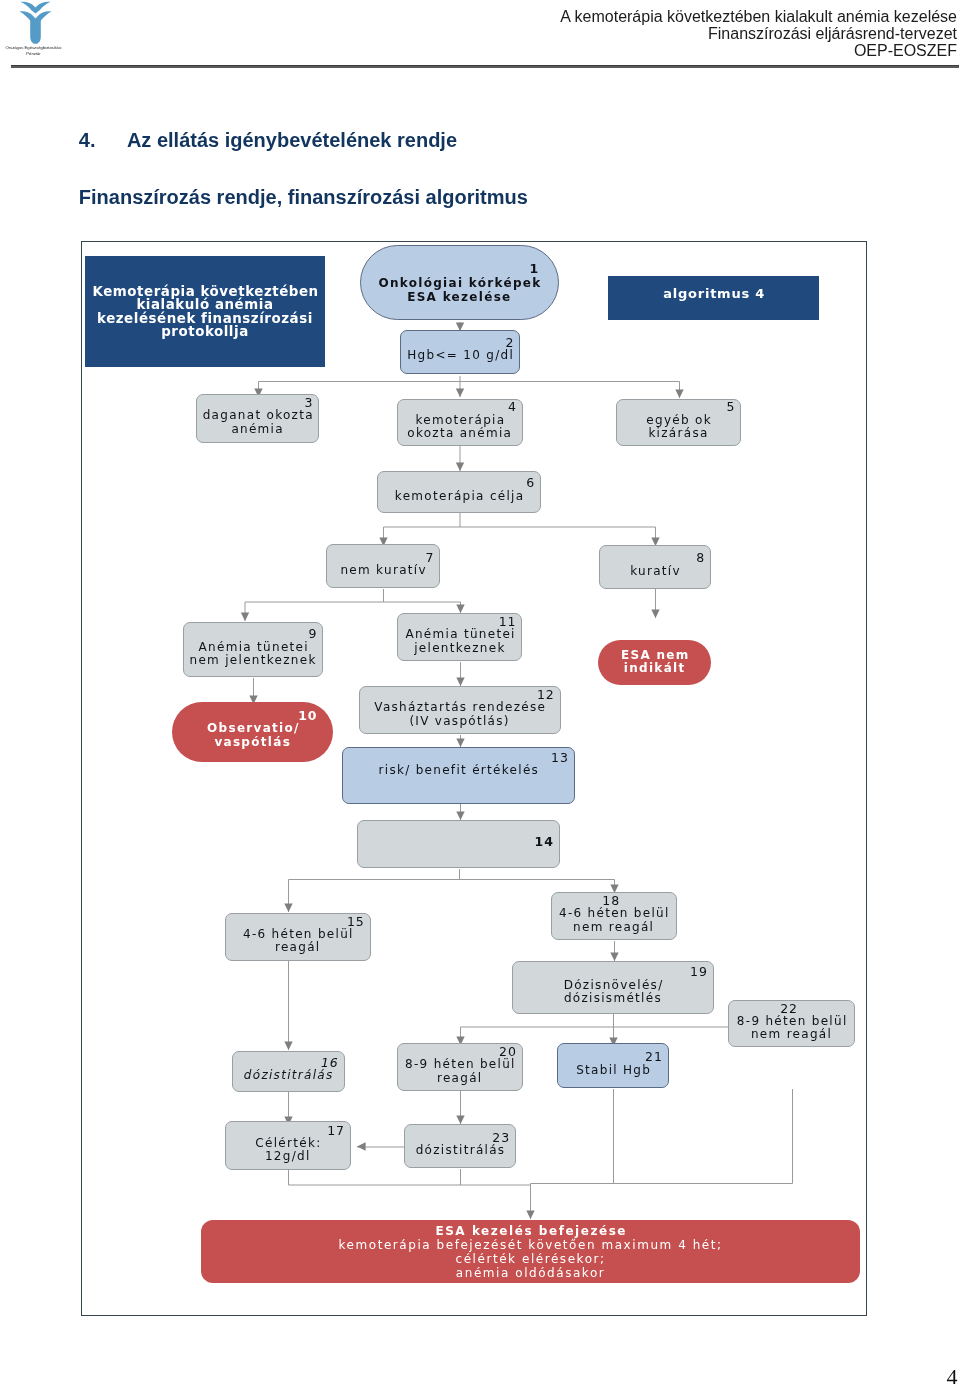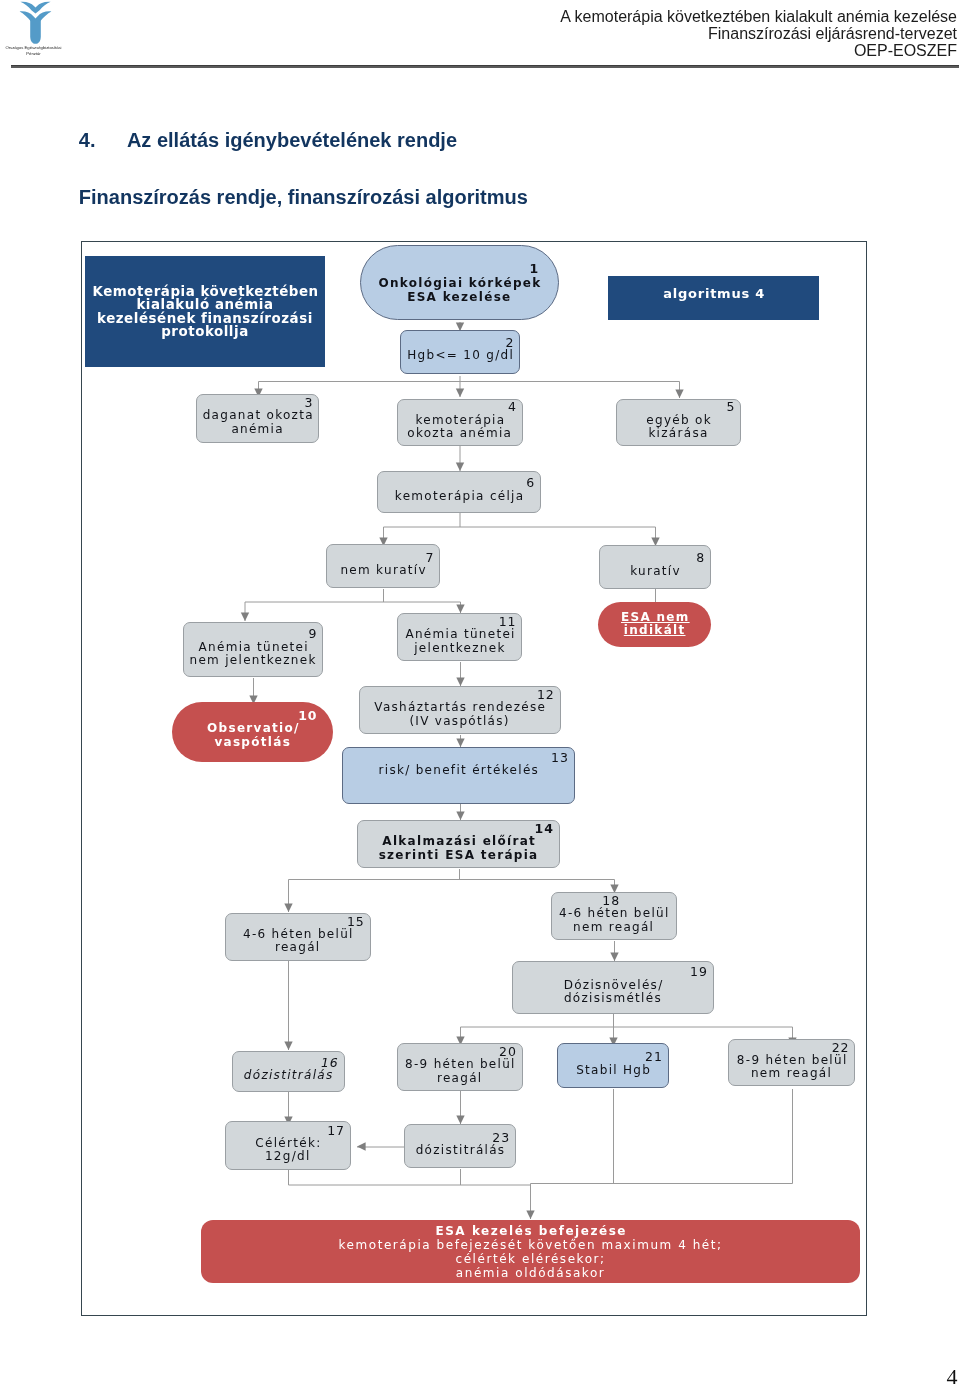--- a/index.html
+++ b/index.html
@@ -144,40 +144,39 @@
 okozta anémia</div></div>
       <div class="node grey" style="left: 534.1px; top: 157px; width: 125.8px; height: 47.4px;"><span class="idnum">5</span><div class="lbl">egyéb ok
 kizárása</div></div>
       <div class="node grey" style="left: 295.3px; top: 228.8px; width: 164.4px; height: 42.5px;"><span class="idnum">6</span><div class="lbl">kemoterápia célja</div></div>
       <div class="node grey" style="left: 244.2px; top: 302.6px; width: 114.6px; height: 43.9px;"><span class="idnum">7</span><div class="lbl">nem kuratív</div></div>
       <div class="node grey" style="left: 517.2px; top: 302.8px; width: 112.4px; height: 44.2px;"><span class="idnum">8</span><div class="lbl">kuratív</div></div>
       <div class="node grey" style="left: 101.4px; top: 380.7px; width: 140.4px; height: 54.1px;"><span class="idnum">9</span><div class="lbl">Anémia tünetei
 nem jelentkeznek</div></div>
       <div class="node grey" style="left: 315.9px; top: 370.9px; width: 125.1px; height: 48.6px;"><span class="idnum">11</span><div class="lbl">Anémia tünetei
 jelentkeznek</div></div>
-      <div class="node red stadium" style="left: 516.5px; top: 360px; width: 113.3px; height: 45.3px; font-weight: bold; padding-bottom: 0px; text-decoration: underline;"><div class="lbl">ESA nem
+      <div class="node red stadium" style="left: 516.5px; top: 398px; width: 113.3px; height: 45.3px; font-weight: bold; padding-bottom: 0px;"><div class="lbl">ESA nem
 indikált</div></div>
       <div class="node red stadium" style="left: 90.6px; top: 460px; width: 161.3px; height: 60.4px; font-weight: bold; padding-bottom: 12px; padding-top: 6px;"><span class="idnum" style="padding-right: 16px;">10</span><div class="lbl">Observatio/
 vaspótlás</div></div>
       <div class="node grey" style="left: 277px; top: 443.9px; width: 202.2px; height: 48.6px;"><span class="idnum">12</span><div class="lbl">Vasháztartás rendezése
 (IV vaspótlás)</div></div>
       <div class="node blue" style="left: 260.1px; top: 504.8px; width: 233.2px; height: 57.7px; padding-bottom: 22px;"><span class="idnum">13</span><div class="lbl">risk/ benefit értékelés</div></div>
-      <div class="node grey" style="left: 275.9px; top: 577.9px; width: 202.4px; height: 48.6px; font-weight: bold;"><span class="idnum">14</span><div class="lbl">Alkalmazási előírat
-szerinti ESA terápia</div></div>
+      <div class="node grey" style="left: 275.9px; top: 577.9px; width: 202.4px; height: 48.6px; font-weight: bold;"><span class="idnum">14</span></div>
       <div class="node grey" style="left: 143.2px; top: 670.9px; width: 146px; height: 47.9px;"><span class="idnum">15</span><div class="lbl">4-6 héten belül
 reagál</div></div>
       <div class="node grey" style="left: 469px; top: 650.1px; width: 126.3px; height: 48.4px; align-items: center;"><span class="idnum">18</span><div class="lbl">4-6 héten belül
 nem reagál</div></div>
       <div class="node grey" style="left: 430.6px; top: 719.2px; width: 201.7px; height: 53px;"><span class="idnum">19</span><div class="lbl">Dózisnövelés/
 dózisismétlés</div></div>
       <div class="node grey" style="left: 150px; top: 808.9px; width: 113.1px; height: 41.1px; font-style: italic;"><span class="idnum">16</span><div class="lbl">dózistitrálás</div></div>
       <div class="node grey" style="left: 315.2px; top: 801px; width: 126.1px; height: 48.4px;"><span class="idnum">20</span><div class="lbl">8-9 héten belül
 reagál</div></div>
       <div class="node blue" style="left: 475.8px; top: 801px; width: 111.5px; height: 45.6px;"><span class="idnum">21</span><div class="lbl">Stabil Hgb</div></div>
-      <div class="node grey" style="left: 646.1px; top: 797px; width: 127.9px; height: 47.7px;"><span class="idnum">22</span><div class="lbl">8-9 héten belül
+      <div class="node grey" style="left: 646.1px; top: 758px; width: 127.9px; height: 47.7px; align-items: center;"><span class="idnum">22</span><div class="lbl">8-9 héten belül
 nem reagál</div></div>
       <div class="node grey" style="left: 143.2px; top: 879.7px; width: 126.2px; height: 48.3px;"><span class="idnum">17</span><div class="lbl">Célérték:
 12g/dl</div></div>
       <div class="node grey" style="left: 322.2px; top: 882.7px; width: 112.4px; height: 43.2px;"><span class="idnum">23</span><div class="lbl">dózistitrálás</div></div>
       <div class="node red" style="left: 119.9px; top: 978.5px; width: 658.4px; height: 63.1px; line-height: 14.1px; letter-spacing: 1.55px; padding-bottom: 0px; "><div class="lbl"><div style="font-weight: bold;">ESA kezelés befejezése</div>kemoterápia befejezését követően maximum 4 hét;
 célérték elérésekor;
 anémia oldódásakor</div></div>
     </div>
 </div>
 

